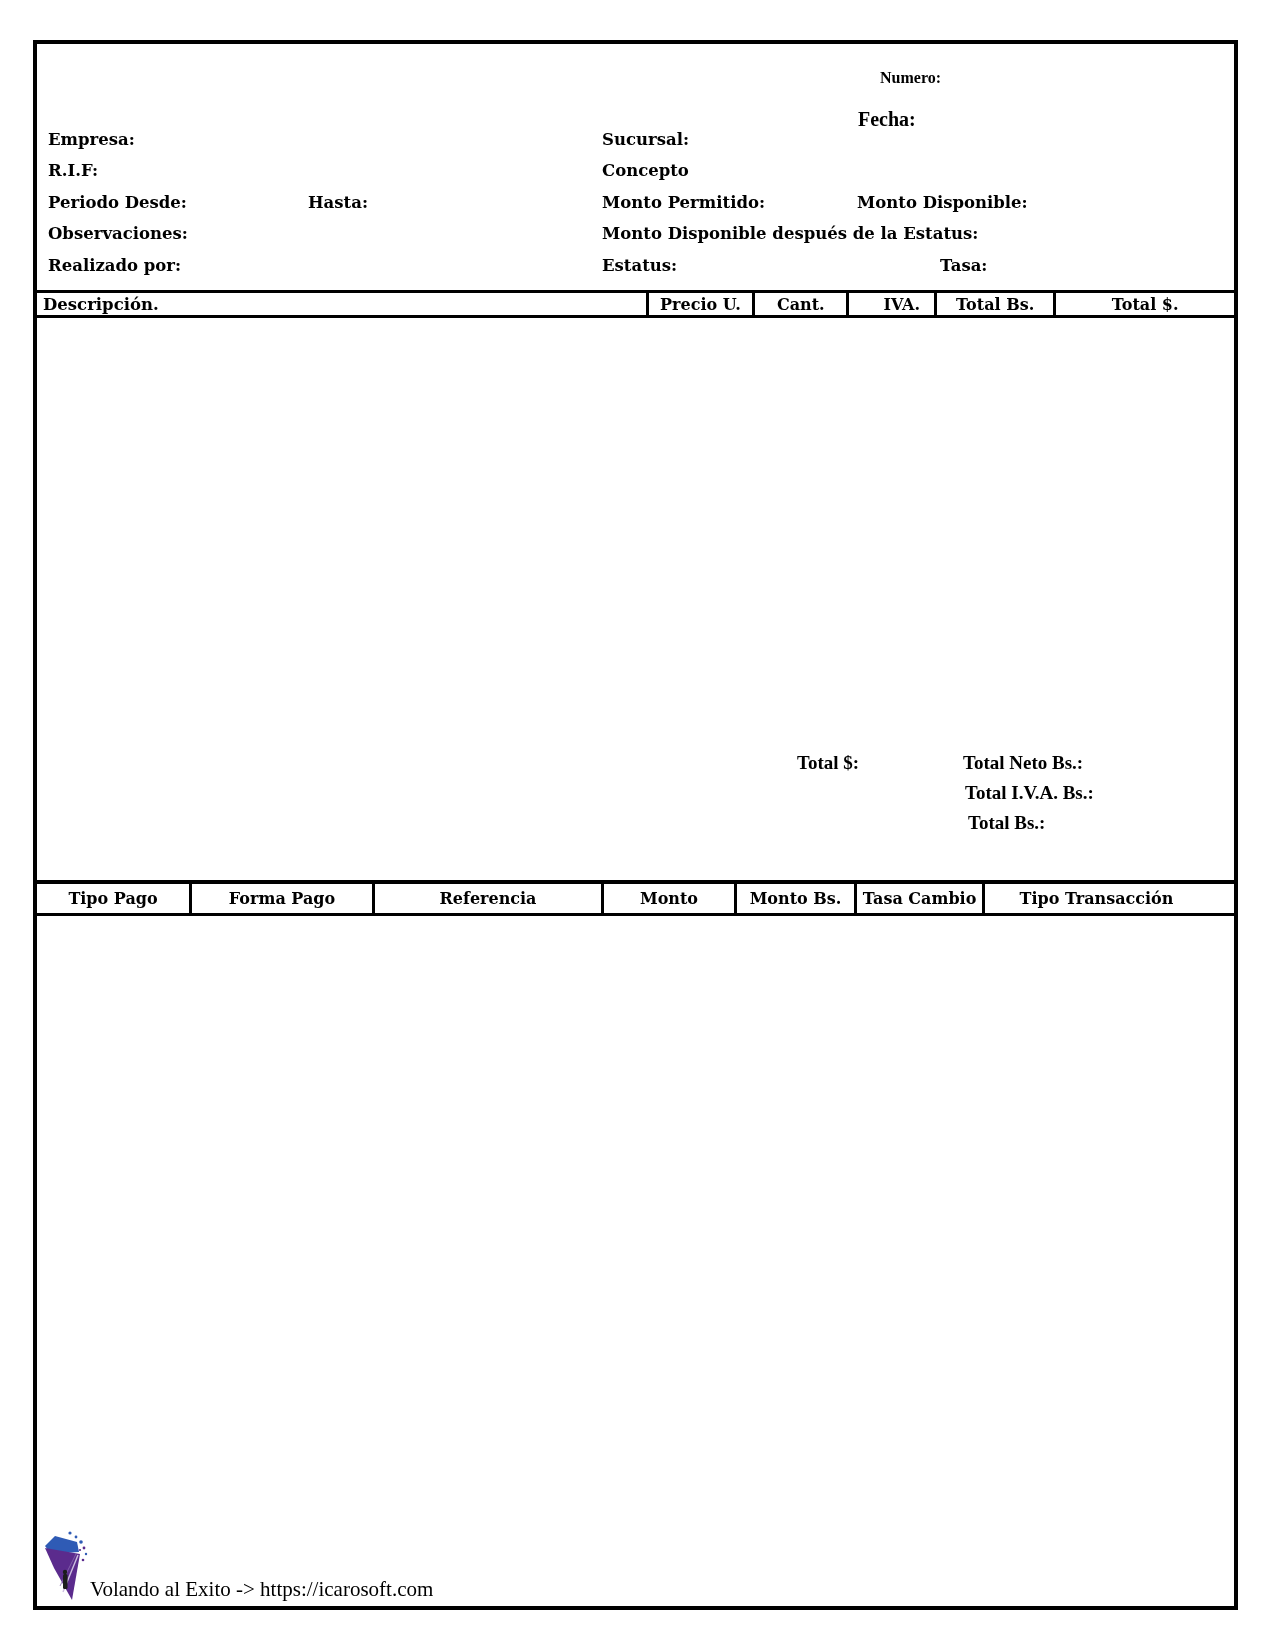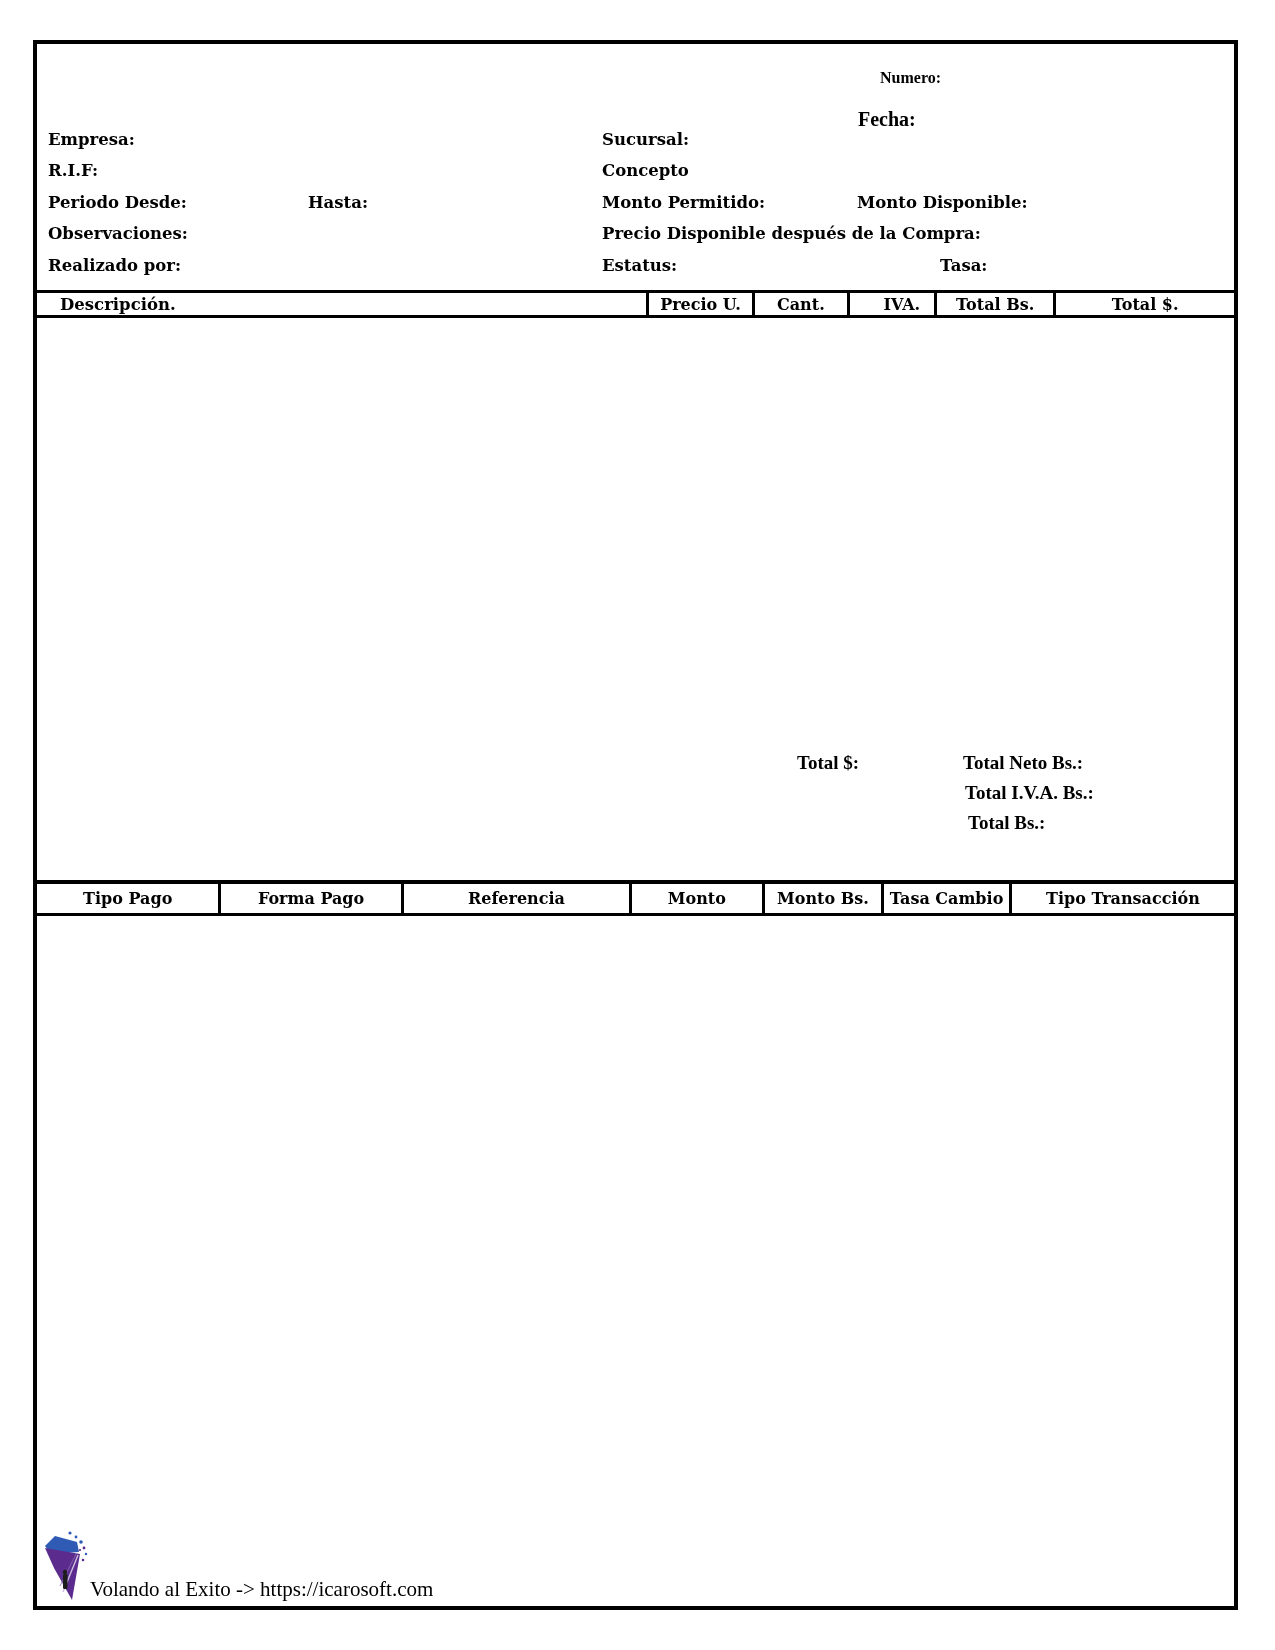--- a/index.html
+++ b/index.html
@@ -15,21 +15,21 @@
   .title { position:absolute; top:20px; left:0; right:26px; text-align:center;
            font-family:"Liberation Serif", serif; font-weight:bold; font-size:28px;
            letter-spacing:.5px; }
 
   .thead { position:absolute; left:0; width:1197px; display:flex; background:#fff; }
   .items-thead { top:246px; height:28px; border-top:3px solid #000; border-bottom:3px solid #000; }
   .pay-thead   { top:836px; height:36px; border-top:4px solid #000; border-bottom:3px solid #000; }
   .th { display:flex; align-items:center; justify-content:center; border-left:3px solid #000;
         font-family:"DejaVu Serif", serif; font-weight:bold; font-size:16px; white-space:nowrap; overflow:hidden; }
   .th:first-child { border-left:none; }
-  .th.left { justify-content:flex-start; padding-left:23px; font-size:16.5px; }
+  .th.left { justify-content:flex-start; padding-left:6px; font-size:16.5px; }
   .tbody { position:absolute; left:0; width:1197px; background:#fff; }
 
   .totals-lbl { font-family:"Liberation Serif", serif; font-weight:bold; font-size:19px; }
 
   .footer-logo { position:absolute; left:6px; top:1486px; width:46px; height:72px; }
   .footer-text { position:absolute; left:53px; top:1533px;
                  font-family:"Liberation Serif", serif; font-size:21px; white-space:nowrap; }
 </style>
 </head>
 <body>
@@ -44,42 +44,42 @@
     <div class="lbl slab" style="left:11px; top:118px;">R.I.F:</div>
     <div class="lbl slab" style="left:11px; top:150px;">Periodo Desde:</div>
     <div class="lbl slab" style="left:271px; top:150px;">Hasta:</div>
     <div class="lbl slab" style="left:11px; top:181px;">Observaciones:</div>
     <div class="lbl slab" style="left:11px; top:213px;">Realizado por:</div>
 
     <div class="lbl slab" style="left:565px; top:87px;">Sucursal:</div>
     <div class="lbl slab" style="left:565px; top:118px;">Concepto</div>
     <div class="lbl slab" style="left:565px; top:150px;">Monto Permitido:</div>
     <div class="lbl slab" style="left:820px; top:150px;">Monto Disponible:</div>
-    <div class="lbl slab" style="left:565px; top:181px;">Precio Disponible después de la Compra:</div>
+    <div class="lbl slab" style="left:565px; top:181px;">Monto Disponible después de la Estatus:</div>
     <div class="lbl slab" style="left:565px; top:213px;">Estatus:</div>
     <div class="lbl slab" style="left:903px; top:213px;">Tasa:</div>
 
     <div class="thead items-thead">
       <div class="th left" style="width:613px;">Descripción.</div>
       <div class="th" style="width:107px;">Precio U.</div>
       <div class="th" style="width:95px;">Cant.</div>
       <div class="th" style="width:88px;padding-left:20px;">IVA.</div>
       <div class="th" style="width:120px;text-align:center;">Total Bs.</div>
       <div class="th" style="width:182px;">Total $.</div>
     </div>
 
     <div class="tbody" style="top:277px; height:559px;"></div>
 
     <div class="lbl totals-lbl" style="left:760px; top:708px;">Total $:</div>
     <div class="lbl totals-lbl" style="left:926px; top:708px;">Total Neto Bs.:</div>
     <div class="lbl totals-lbl" style="left:928px; top:738px;">Total I.V.A. Bs.:</div>
     <div class="lbl totals-lbl" style="left:931px; top:768px;">Total Bs.:</div>
 
     <div class="thead pay-thead">
-      <div class="th" style="width:182px;">Tipo Pago</div>
+      <div class="th" style="width:152px;">Tipo Pago</div>
       <div class="th" style="width:183px;">Forma Pago</div>
       <div class="th" style="width:229px;">Referencia</div>
       <div class="th" style="width:133px;">Monto</div>
       <div class="th" style="width:120px;">Monto Bs.</div>
       <div class="th" style="width:128px;">Tasa Cambio</div>
       <div class="th" style="width:226px;">Tipo Transacción</div>
     </div>
 
     <div class="tbody" style="top:875px; height:605px;"></div>
 

